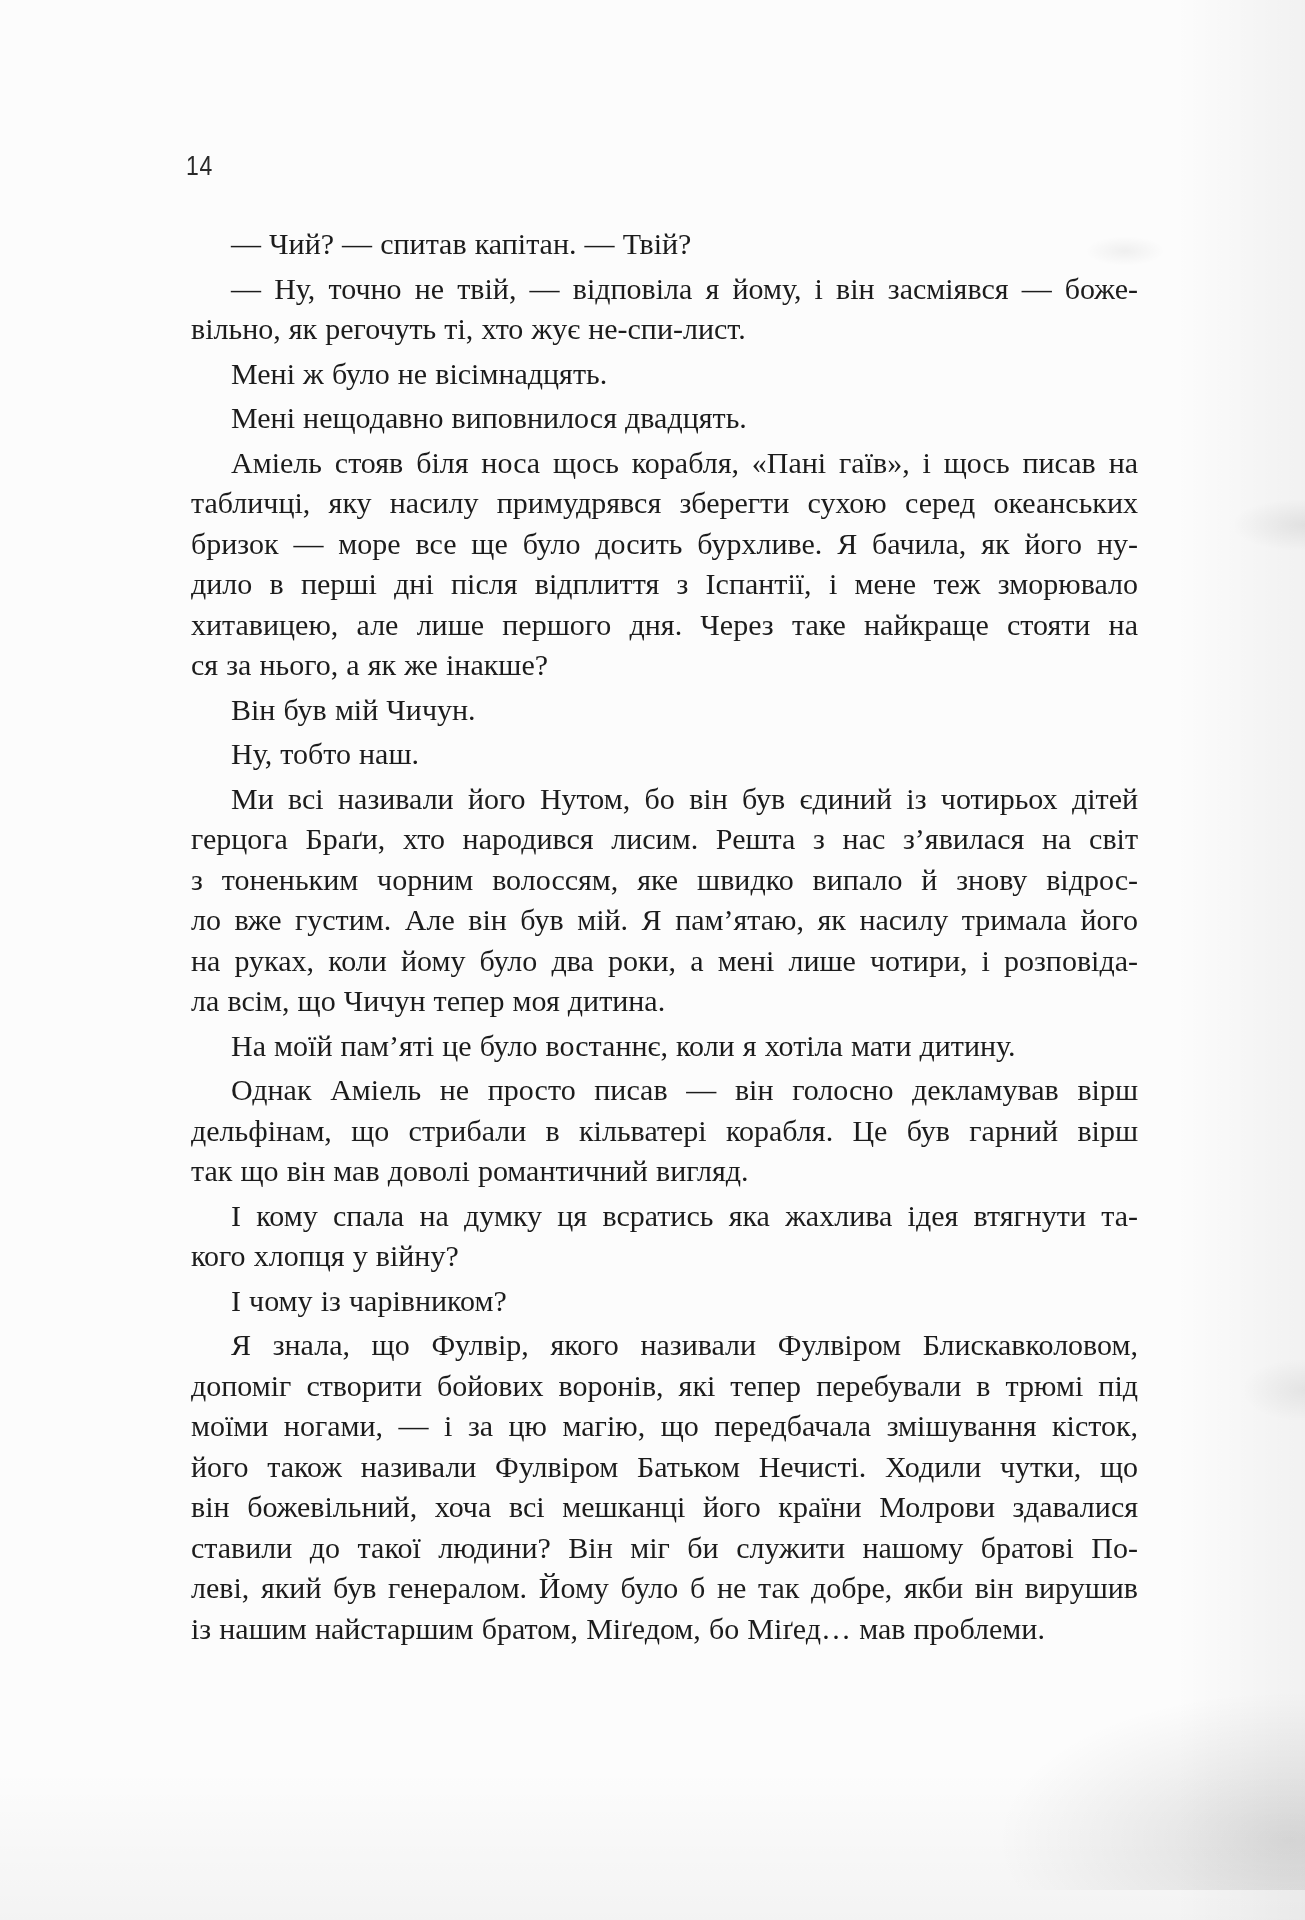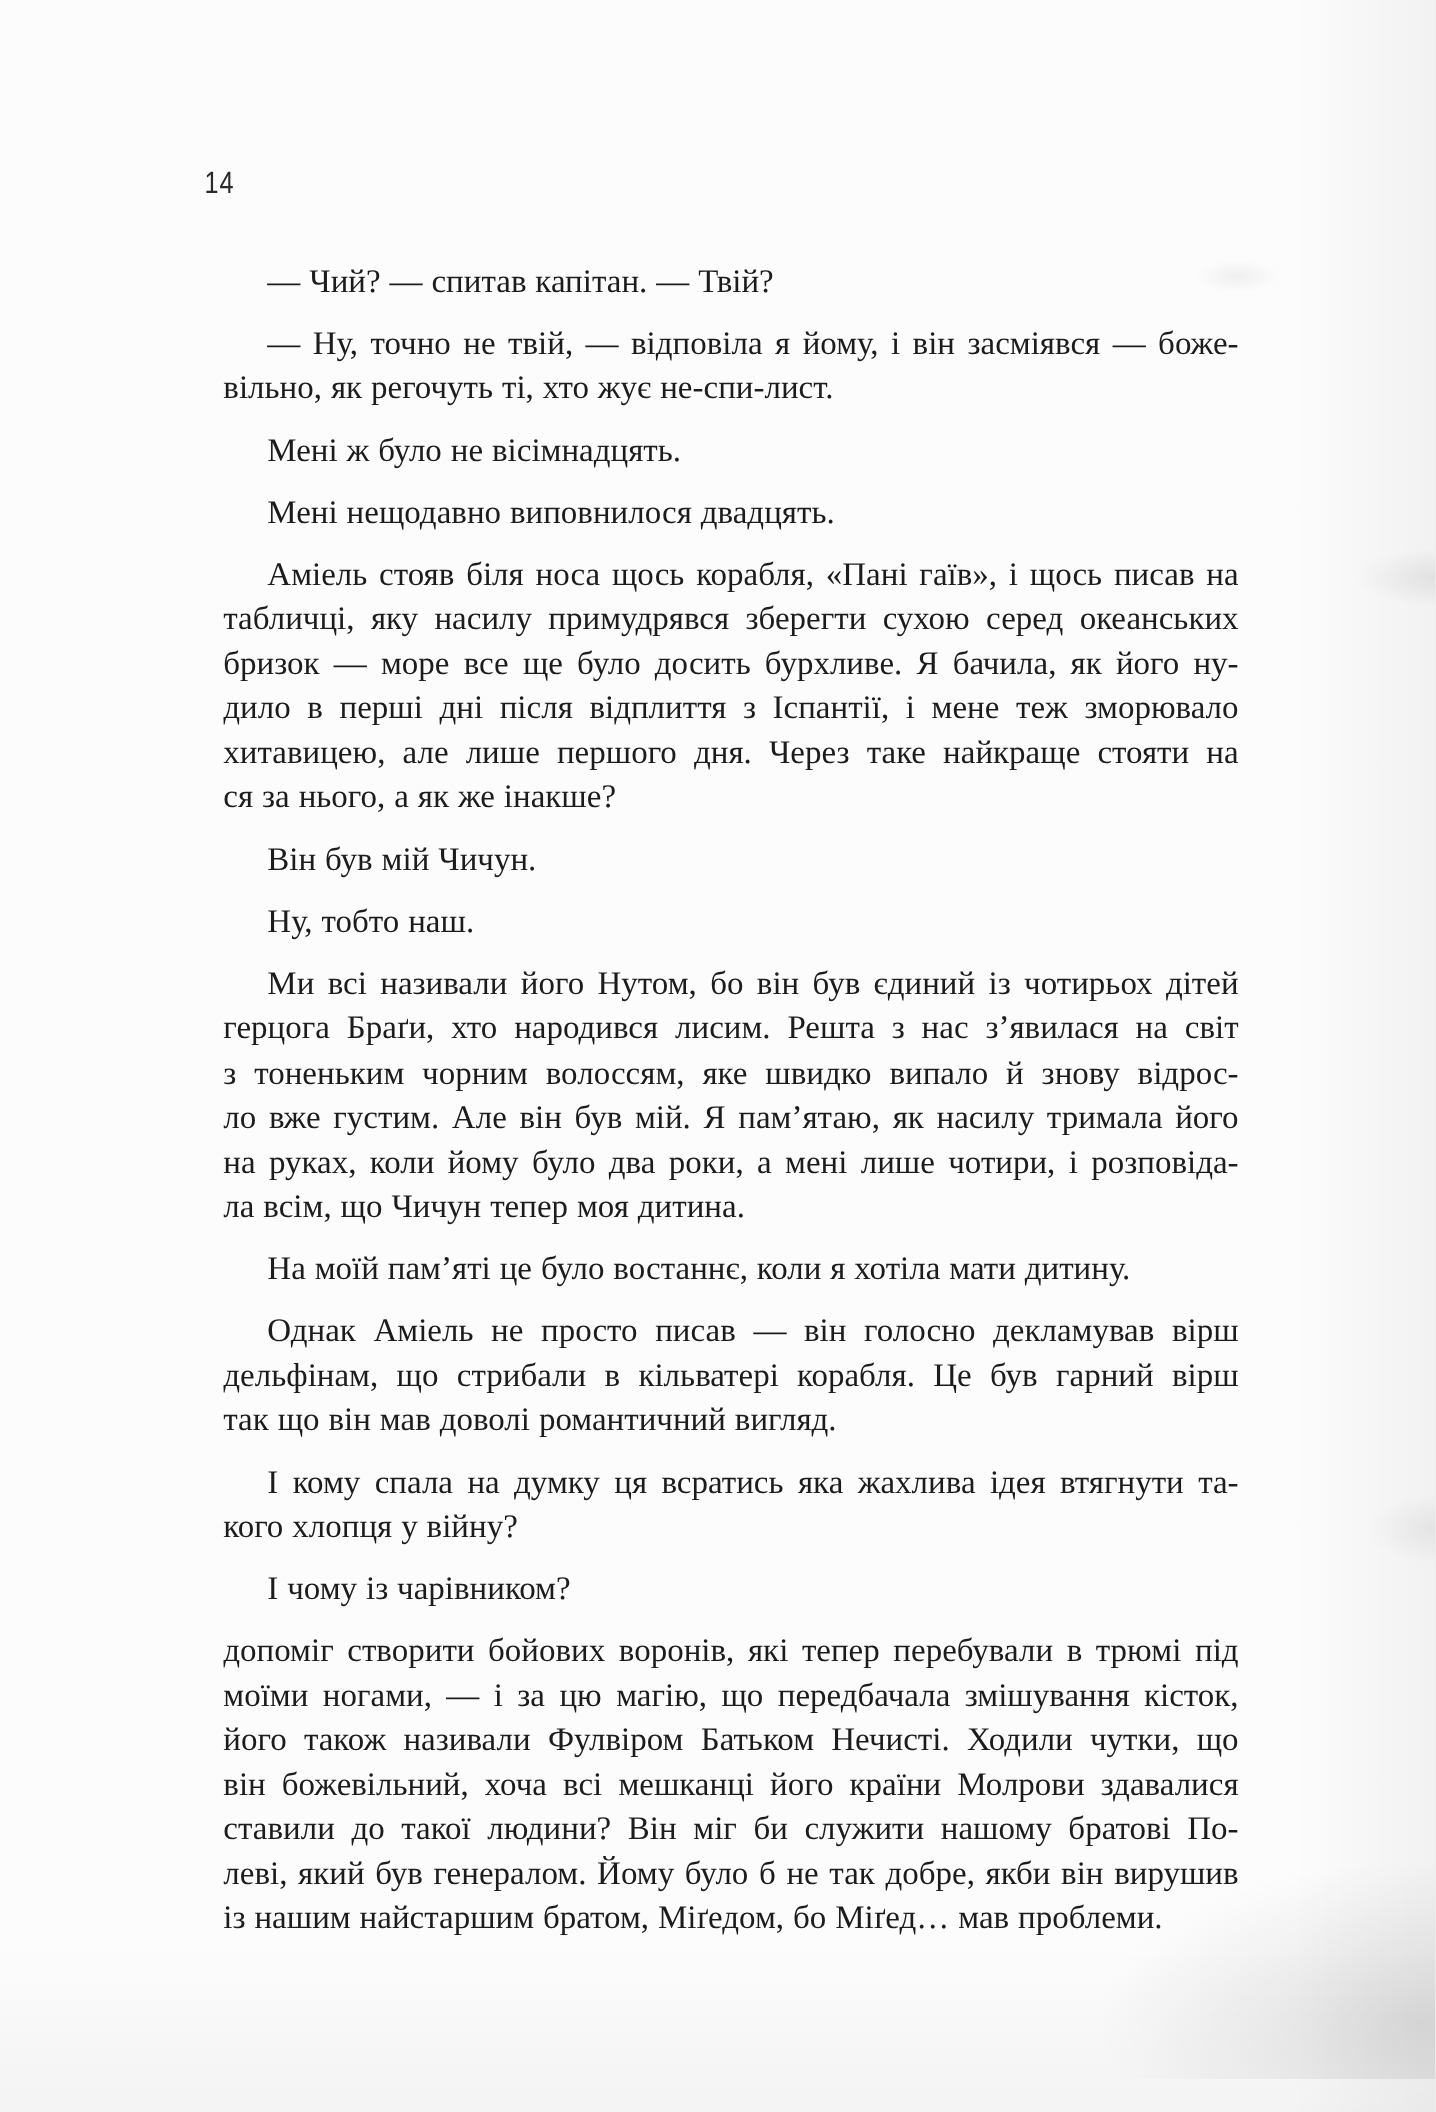--- a/index.html
+++ b/index.html
@@ -29,21 +29,21 @@
     transform-origin: left top;
     letter-spacing: 1px;
   }
   .text-block {
     position: absolute;
     left: 187px;
     top: 220px;
     width: 955px;
     font-size: 30px;
   }
-  .paragraph { margin: 16px; padding: 0; }
+  .paragraph { margin: 4px; padding: 0; }
   .line {
     line-height: 40.5px;
     height: 40.5px;
     overflow: hidden;
     text-align: justify;
     word-spacing: 0.02em;
   }
   
   .line::after {
     content: "";
@@ -140,20 +140,21 @@
         <div class="line para-end">так що він мав доволі романтичний вигляд.</div>
       </div>
       <div class="paragraph">
         <div class="line indent">І кому спала на думку ця всратись яка жахлива ідея втягнути та-</div>
         <div class="line para-end">кого хлопця у війну?</div>
       </div>
       <div class="paragraph">
         <div class="line indent para-end">І чому із чарівником?</div>
       </div>
       <div class="paragraph">
+        <div class="line indent">Я знала, що Фулвір, якого називали Фулвіром Блискавколовом,</div>
         <div class="line">допоміг створити бойових воронів, які тепер перебували в трюмі під</div>
         <div class="line">моїми ногами, — і за цю магію, що передбачала змішування кісток,</div>
         <div class="line">його також називали Фулвіром Батьком Нечисті. Ходили чутки, що</div>
         <div class="line">він божевільний, хоча всі мешканці його країни Молрови здавалися</div>
         <div class="line">ставили до такої людини? Він міг би служити нашому братові По-</div>
         <div class="line">леві, який був генералом. Йому було б не так добре, якби він вирушив</div>
         <div class="line para-end">із нашим найстаршим братом, Міґедом, бо Міґед… мав проблеми.</div>
       </div>
     </div>
 

